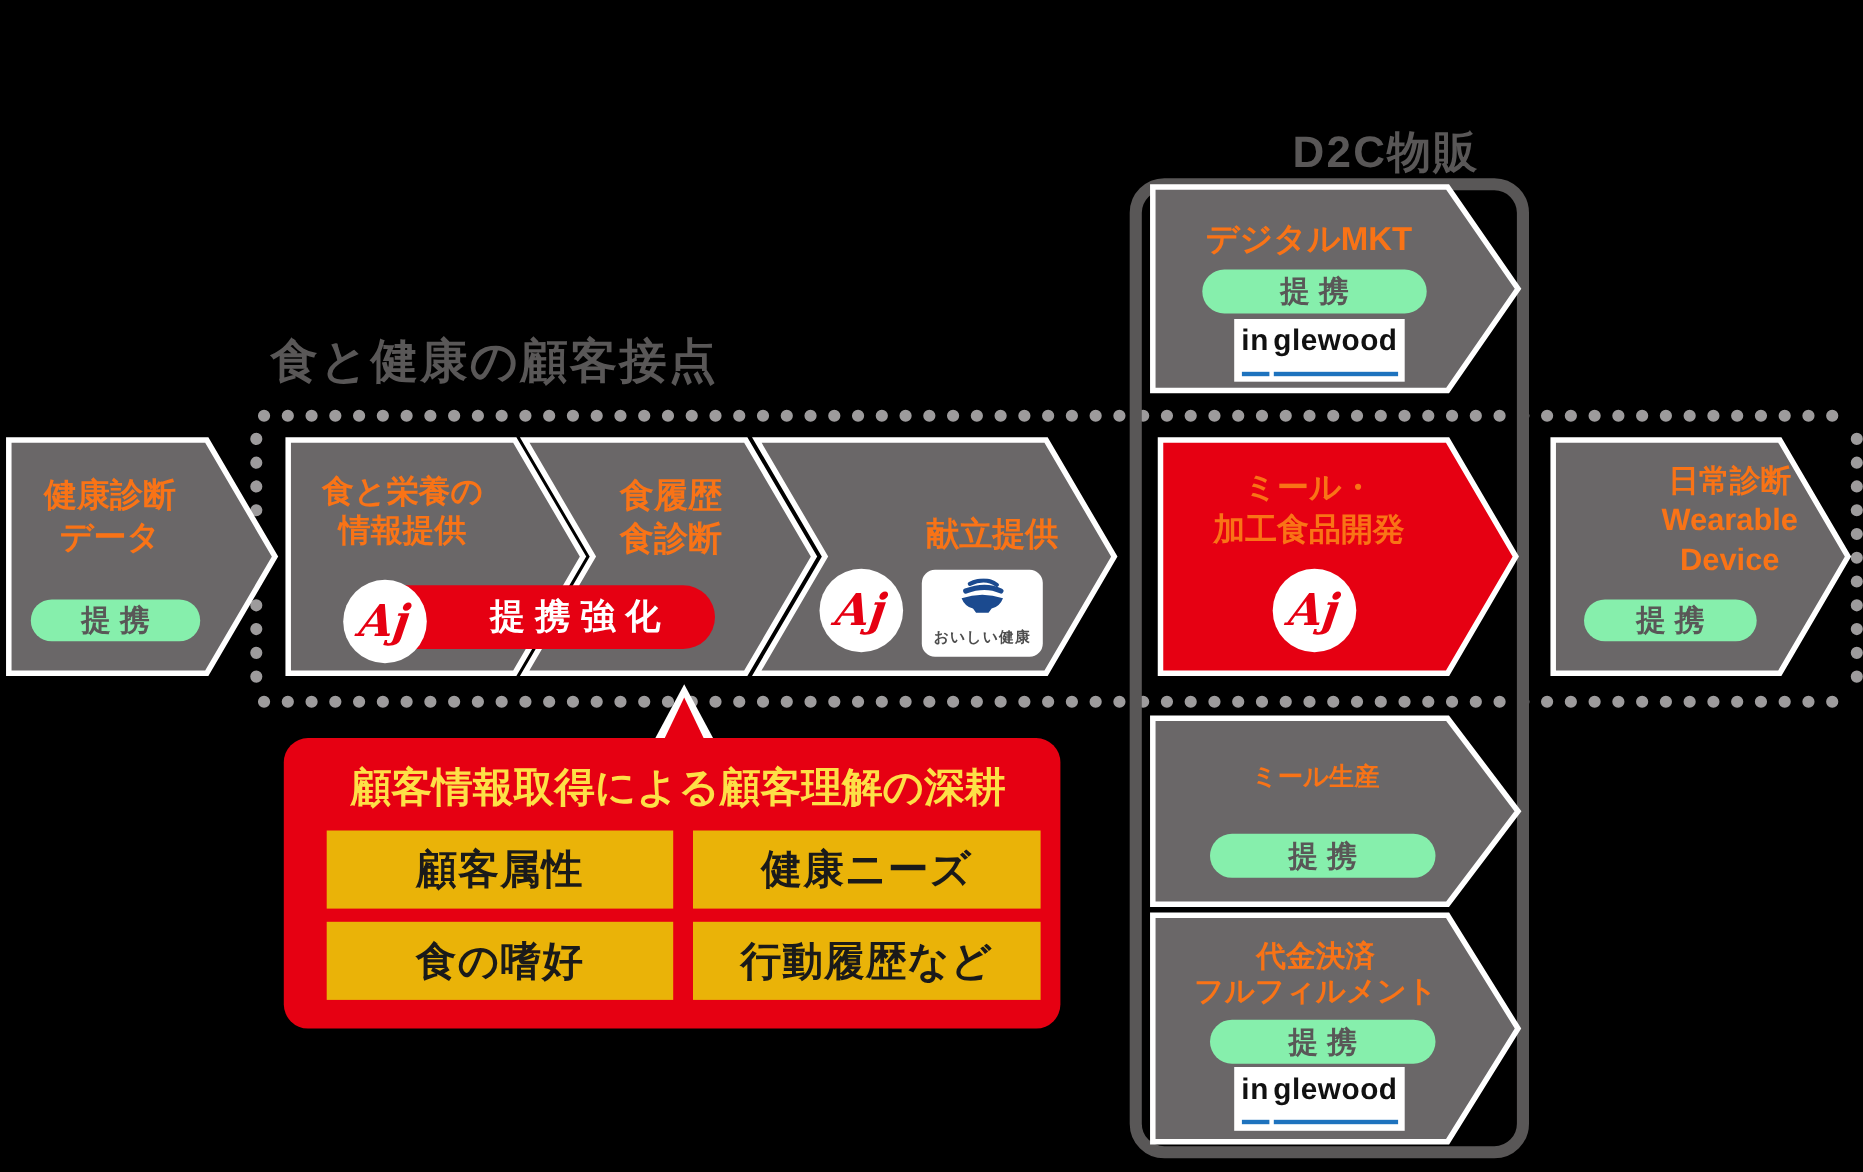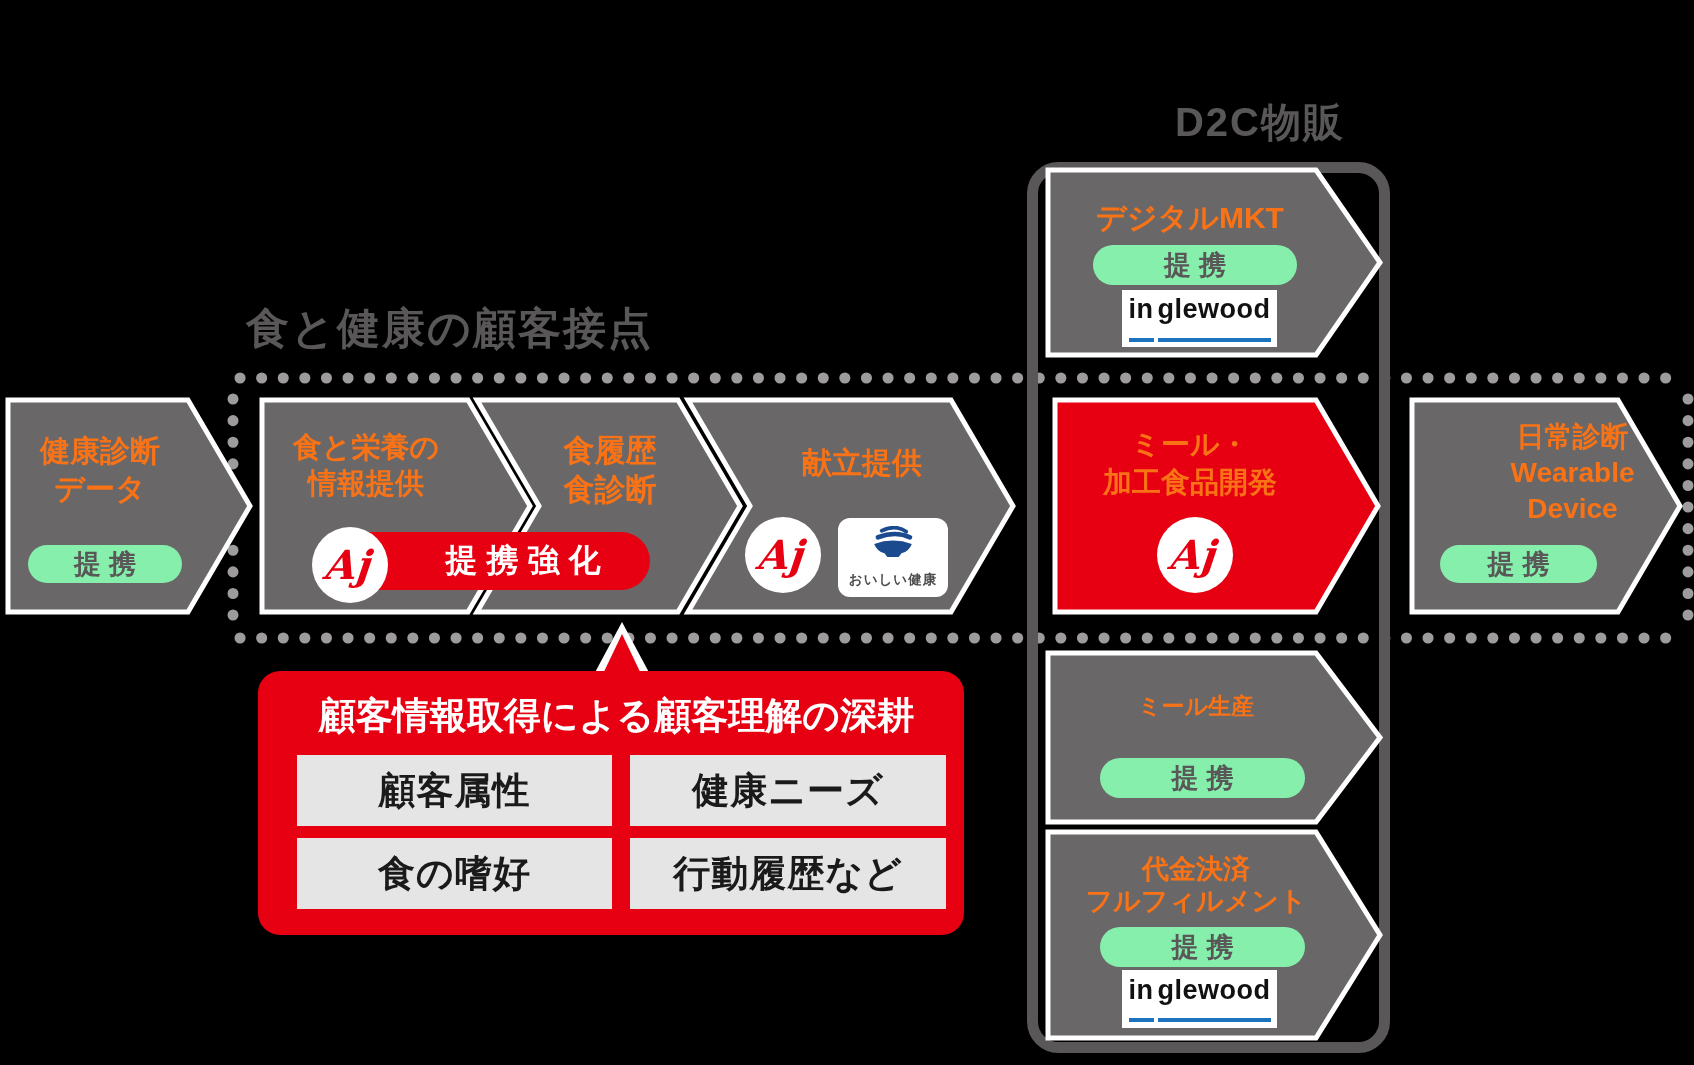--- a/index.html
+++ b/index.html
@@ -51,29 +51,29 @@
     position:absolute;background:#fff;border-radius:12px;z-index:5;
     display:flex;flex-direction:column;align-items:center;justify-content:center;gap:13px;
   }
   .oishi-label{font-size:13.5px;font-weight:bold;color:#4d4d4d;letter-spacing:1px;}
   .callout{
     position:absolute;left:258px;top:671px;width:706px;height:264px;
     background:#e60012;border-radius:22px;z-index:4;box-sizing:border-box;
     padding:24px 18px 0 39px;
   }
   .callout-title{
-    color:#ffffff;font-weight:bold;font-size:37px;text-align:center;
+    color:#fde047;font-weight:bold;font-size:37px;text-align:center;
     line-height:42px;white-space:nowrap;margin-left:-10px;
   }
   .callout-grid{
     margin-top:18px;display:grid;grid-template-columns:315px 316px;
     grid-auto-rows:71px;column-gap:18px;row-gap:12px;
   }
   .cell{
-    background:#e5e5e5;display:flex;align-items:center;justify-content:center;
+    background:#eab308;display:flex;align-items:center;justify-content:center;
     color:#1a1a1a;font-weight:bold;font-size:37px;letter-spacing:1px;
   }
 </style>
 </head>
 <body>
 
 <div class="stage">
 
   <svg class="layer" viewBox="0 0 1694 1065">
 
@@ -94,37 +94,37 @@
     <polygon points="1412,400 1618,400 1680,506 1618,612 1412,612" fill="#6a6768" stroke="#fff" stroke-width="5"></polygon>
     <polygon points="1048,170 1316,170 1380,262.5 1316,355 1048,355" fill="#6a6768" stroke="#fff" stroke-width="5"></polygon>
     <polygon points="1048,653 1316,653 1380,737.5 1316,822 1048,822" fill="#6a6768" stroke="#fff" stroke-width="5"></polygon>
     <polygon points="1048,832 1316,832 1380,935 1316,1038 1048,1038" fill="#6a6768" stroke="#fff" stroke-width="5"></polygon>
 
     <polygon points="592,678 622,622 652,678" fill="#fff"></polygon>
     <polygon points="601,678 622,634 643,678" fill="#e60012"></polygon>
   </svg>
 
   <div class="sec-title" style="left:246px;top:300px;font-size:43px;">食と健康の顧客接点</div>
-  <div class="sec-title" style="left:1090px;top:95px;width:340px;font-size:40px;text-align:center;">D2C物販</div>
+  <div class="sec-title" style="left:1090px;top:111px;width:340px;font-size:40px;text-align:center;">D2C物販</div>
 
   <div class="lbl" style="left:10px;top:432px;width:180px;font-size:30px;">健康診断
 データ</div>
   <div class="pill" style="left:28px;top:545px;width:154px;height:38px;">提携</div>
 
   <div class="lbl" style="left:266px;top:429px;width:200px;font-size:29px;">食と栄養の
 情報提供</div>
   <div class="pill-red" style="left:318px;top:532px;width:332px;height:58px;">提携強化</div>
   <div class="aj-circle" style="left:312px;top:527px;width:76px;height:76px;">
     <span class="aj-mark">Aj</span>
   </div>
 
   <div class="lbl" style="left:520px;top:432px;width:180px;font-size:31px;">食履歴
 食診断</div>
 
-  <div class="lbl" style="left:762px;top:444px;width:200px;font-size:30px;">献立提供</div>
+  <div class="lbl" style="left:762px;top:467px;width:200px;font-size:30px;text-align:right;">献立提供</div>
   <div class="aj-circle" style="left:745px;top:517px;width:76px;height:76px;">
     <span class="aj-mark">Aj</span>
   </div>
   <div class="oishi-box" style="left:838px;top:518px;width:110px;height:79px;">
     <svg width="46" height="32" viewBox="0 0 48 34">
       <path d="M12 5 Q27 -2 38 6" fill="none" stroke="#1b4a8f" stroke-width="4" stroke-linecap="round"></path>
       <path d="M8 12 Q27 5 42 12" fill="none" stroke="#1b4a8f" stroke-width="5" stroke-linecap="round"></path>
       <path d="M4 19 Q24 12 44 19 Q41 27 33 29 L30 33 H18 L15 29 Q7 27 4 19 Z" fill="#1b4a8f"></path>
     </svg>
     <span class="oishi-label">おいしい健康</span>

